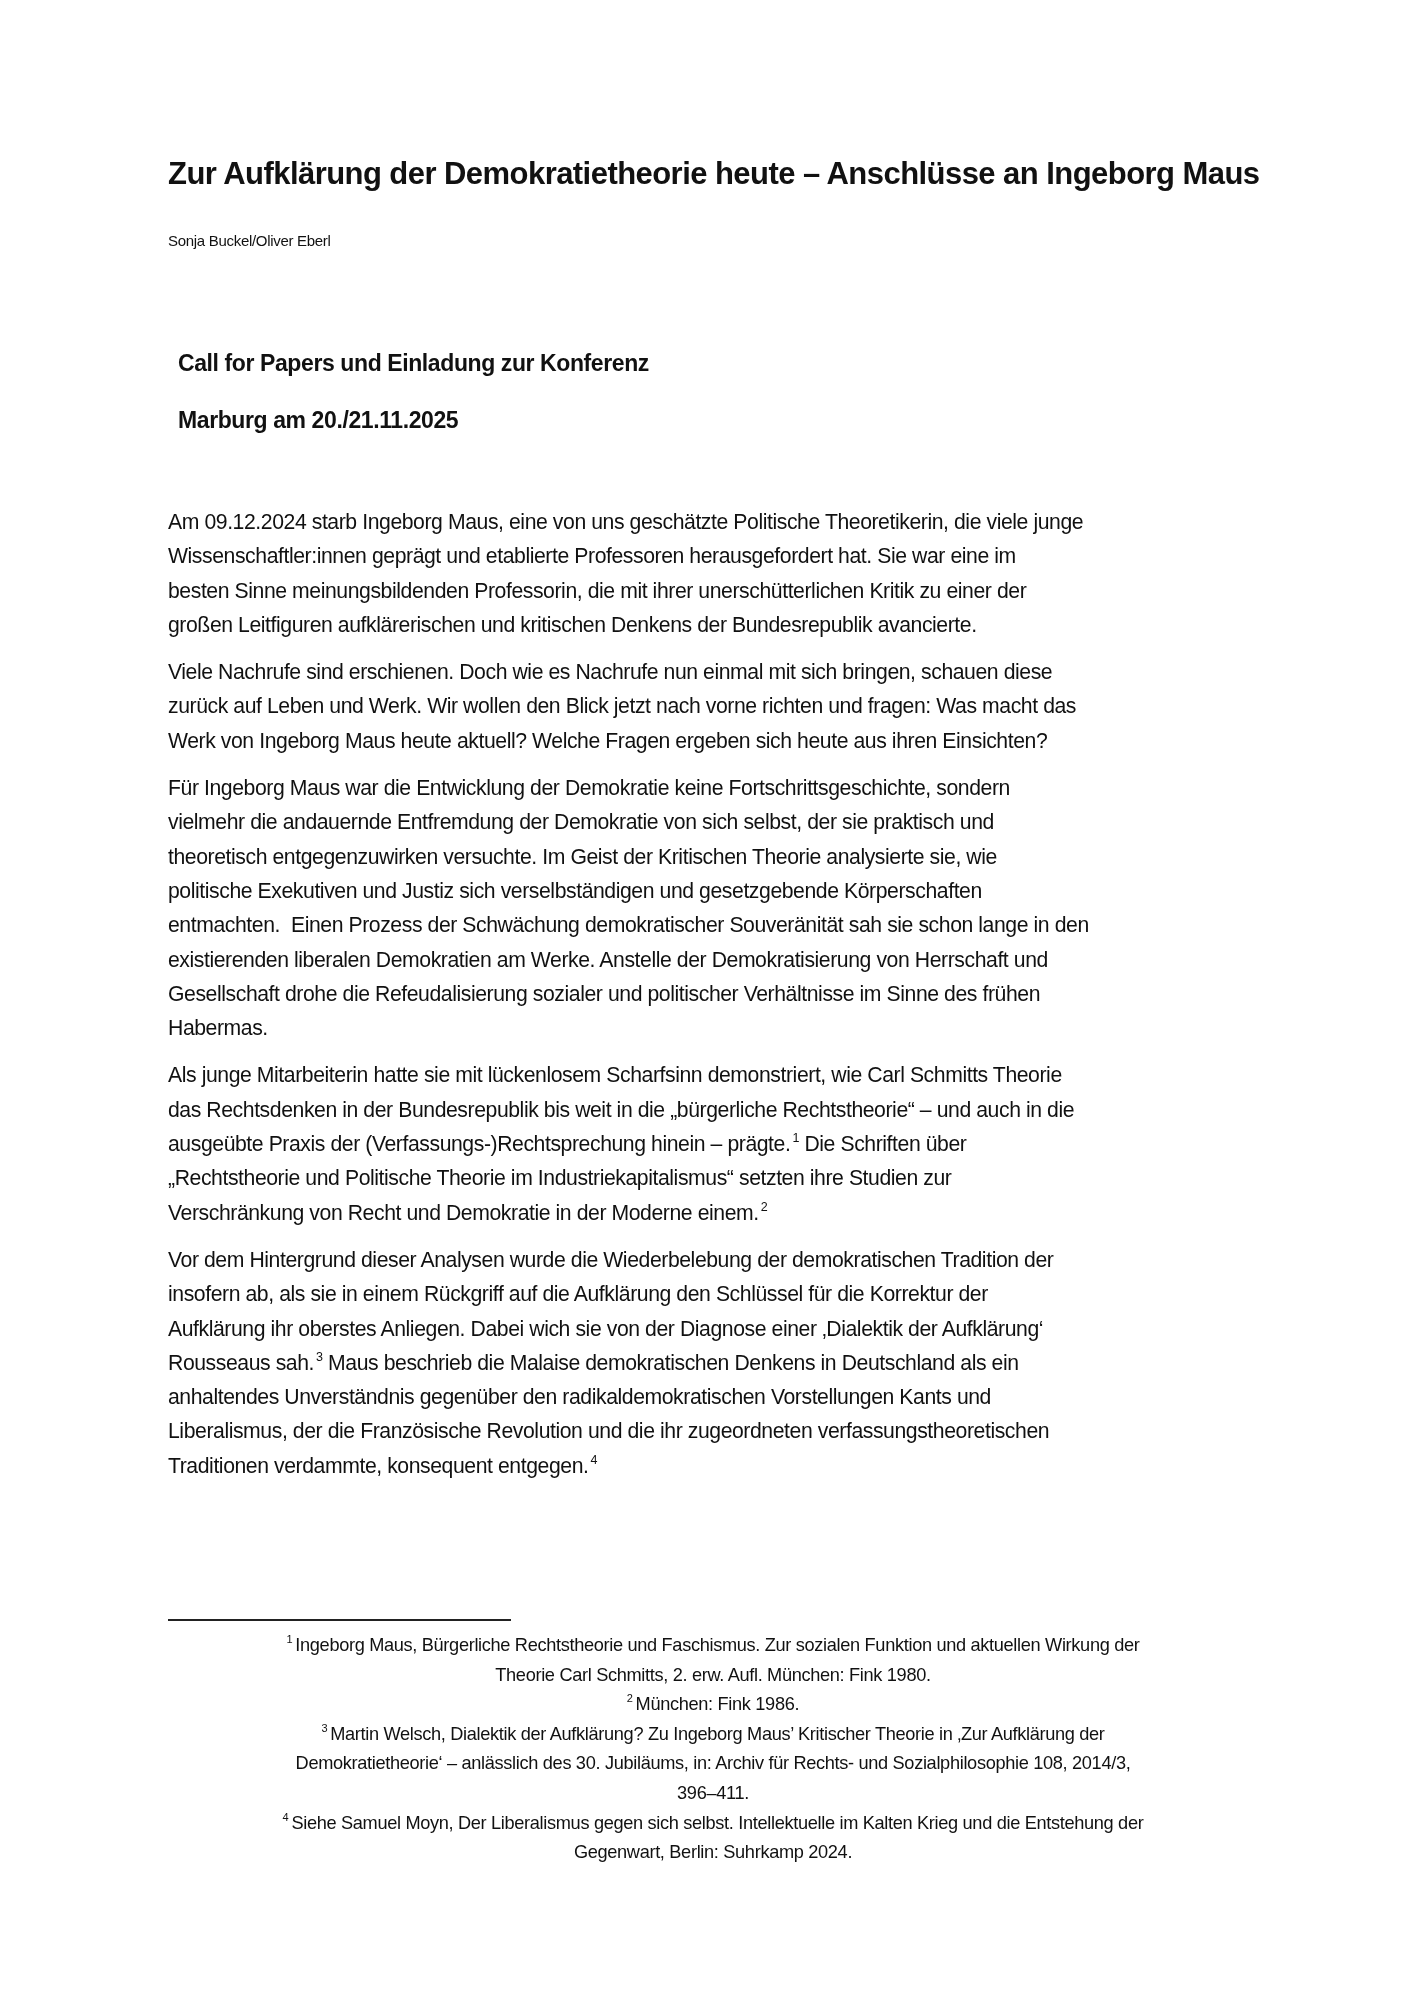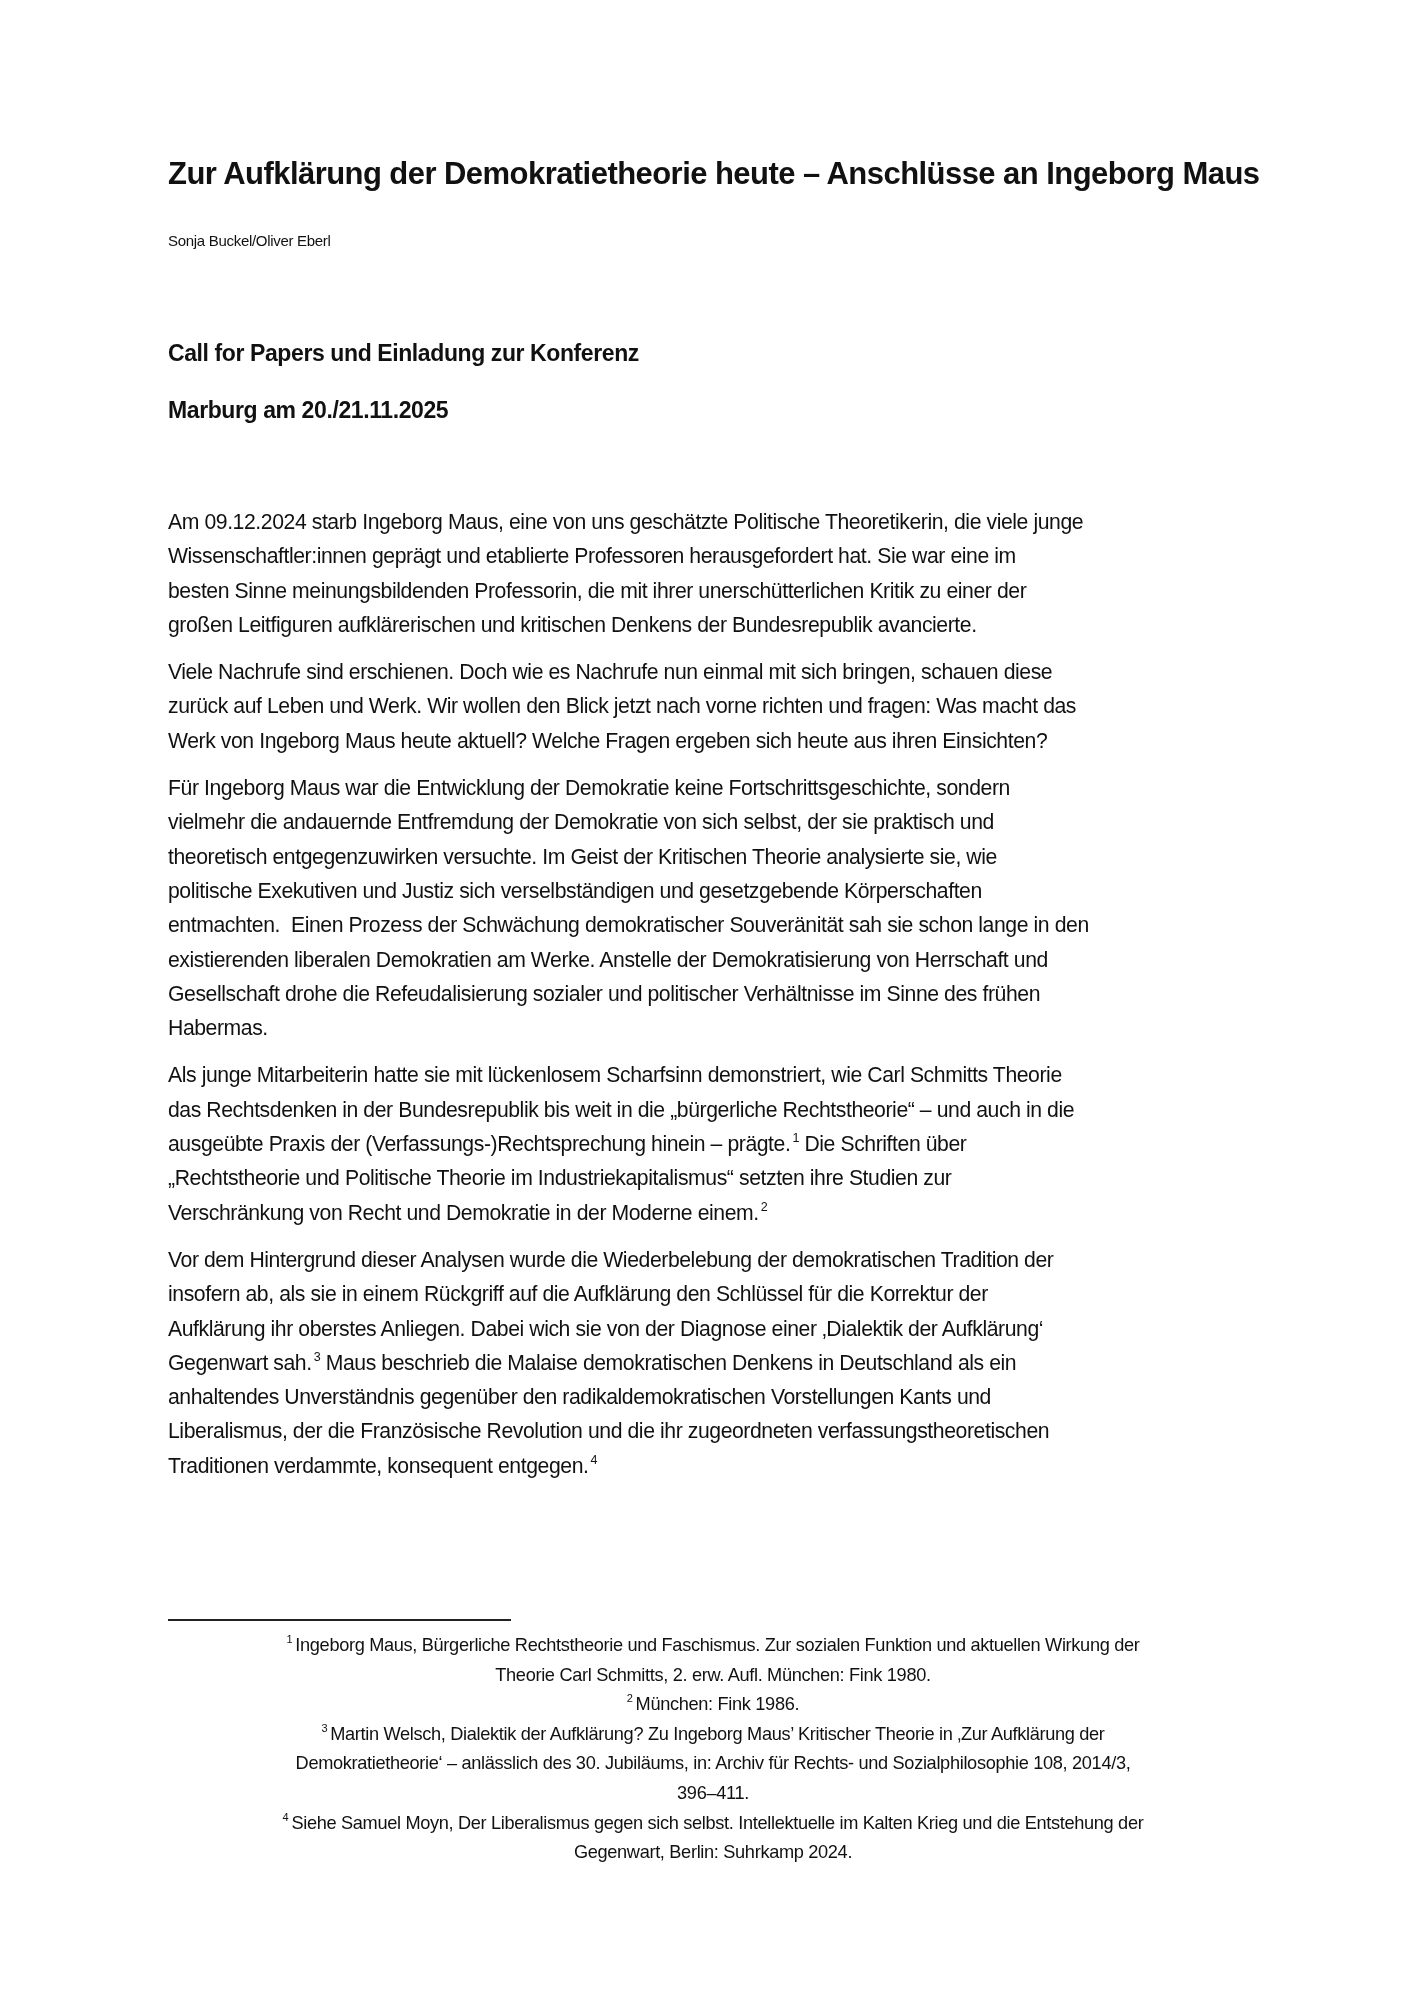--- a/index.html
+++ b/index.html
@@ -38,21 +38,21 @@
       font-size: 15px;
       letter-spacing: -0.3px;
       margin: 0;
     }
     .subhead {
       position: absolute;
       left: 0;
       font-size: 23px;
       font-weight: bold;
       letter-spacing: -0.4px;
-      margin: 0;
+      margin: 10px;
       white-space: nowrap;
     }
     .subhead.cfp { top: 340px; }
     .subhead.date { top: 397px; }
 
     .body-text {
       position: absolute;
       left: 0;
       top: 505px;
       width: 1090px;
@@ -145,21 +145,21 @@
       <span class="ln">das Rechtsdenken in der Bundesrepublik bis weit in die „bürgerliche Rechtstheorie“ – und auch in die</span>
       <span class="ln"><span>ausgeübte Praxis der (Verfassungs-)Rechtsprechung hinein – prägte.</span><sup>1</sup><span style="white-space:pre;"> Die Schriften über</span></span>
       <span class="ln">„Rechtstheorie und Politische Theorie im Industriekapitalismus“ setzten ihre Studien zur</span>
       <span class="ln"><span>Verschränkung von Recht und Demokratie in der Moderne einem.</span><sup>2</sup></span>
     </p>
 
     <p class="para">
       <span class="ln">Vor dem Hintergrund dieser Analysen wurde die Wiederbelebung der demokratischen Tradition der</span>
       <span class="ln">insofern ab, als sie in einem Rückgriff auf die Aufklärung den Schlüssel für die Korrektur der</span>
       <span class="ln">Aufklärung ihr oberstes Anliegen. Dabei wich sie von der Diagnose einer ‚Dialektik der Aufklärung‘</span>
-      <span class="ln"><span>Gegenwart sah.</span><sup>3</sup><span style="white-space:pre;"> Maus beschrieb die Malaise demokratischen Denkens in Deutschland als ein</span></span>
+      <span class="ln"><span>Rousseaus sah.</span><sup>3</sup><span style="white-space:pre;"> Maus beschrieb die Malaise demokratischen Denkens in Deutschland als ein</span></span>
       <span class="ln">anhaltendes Unverständnis gegenüber den radikaldemokratischen Vorstellungen Kants und</span>
       <span class="ln">Liberalismus, der die Französische Revolution und die ihr zugeordneten verfassungstheoretischen</span>
       <span class="ln"><span>Traditionen verdammte, konsequent entgegen.</span><sup>4</sup></span>
     </p>
   </div>
 </div>
 
 <div class="fn-rule"></div>
 
 <div class="footnotes">

